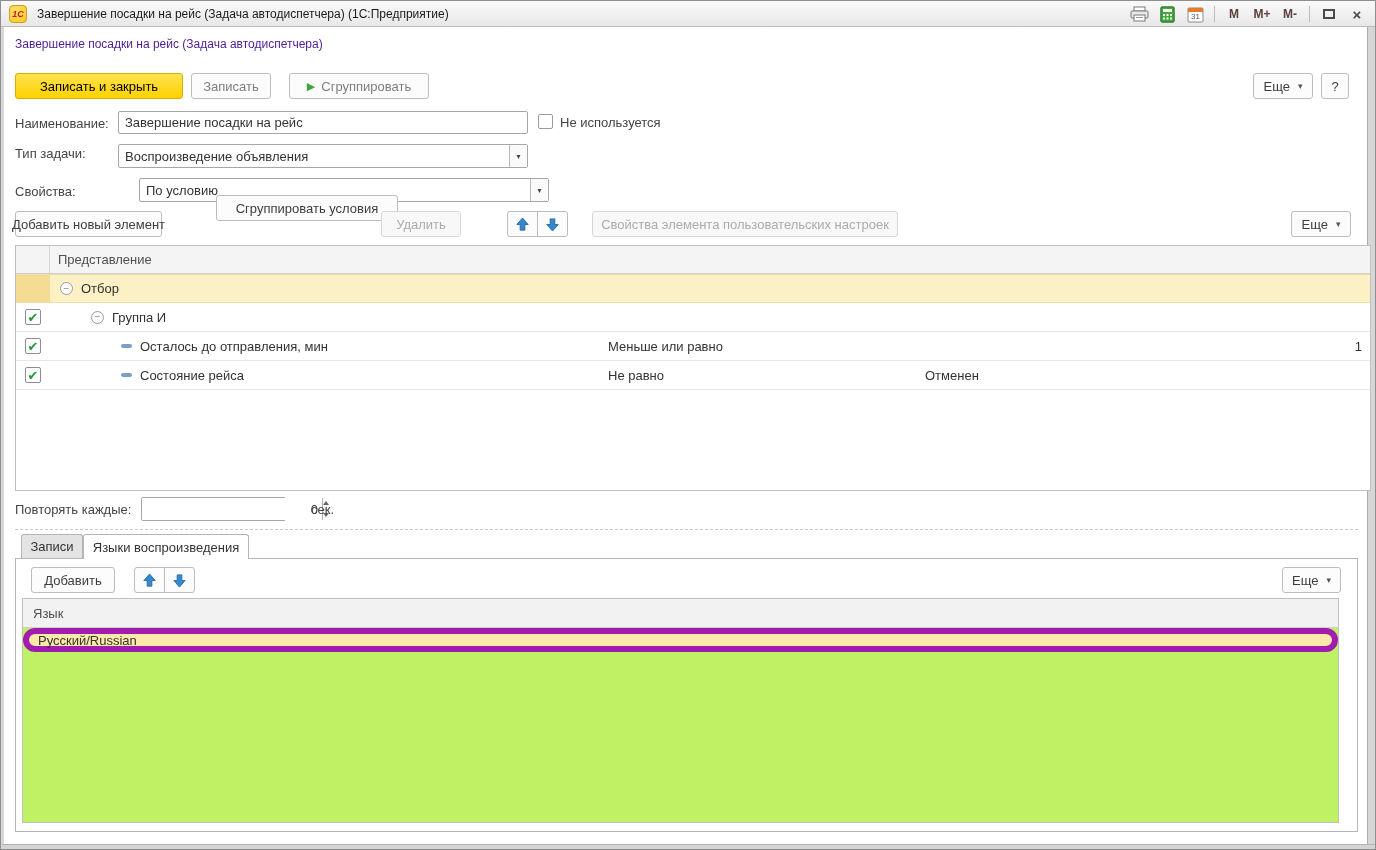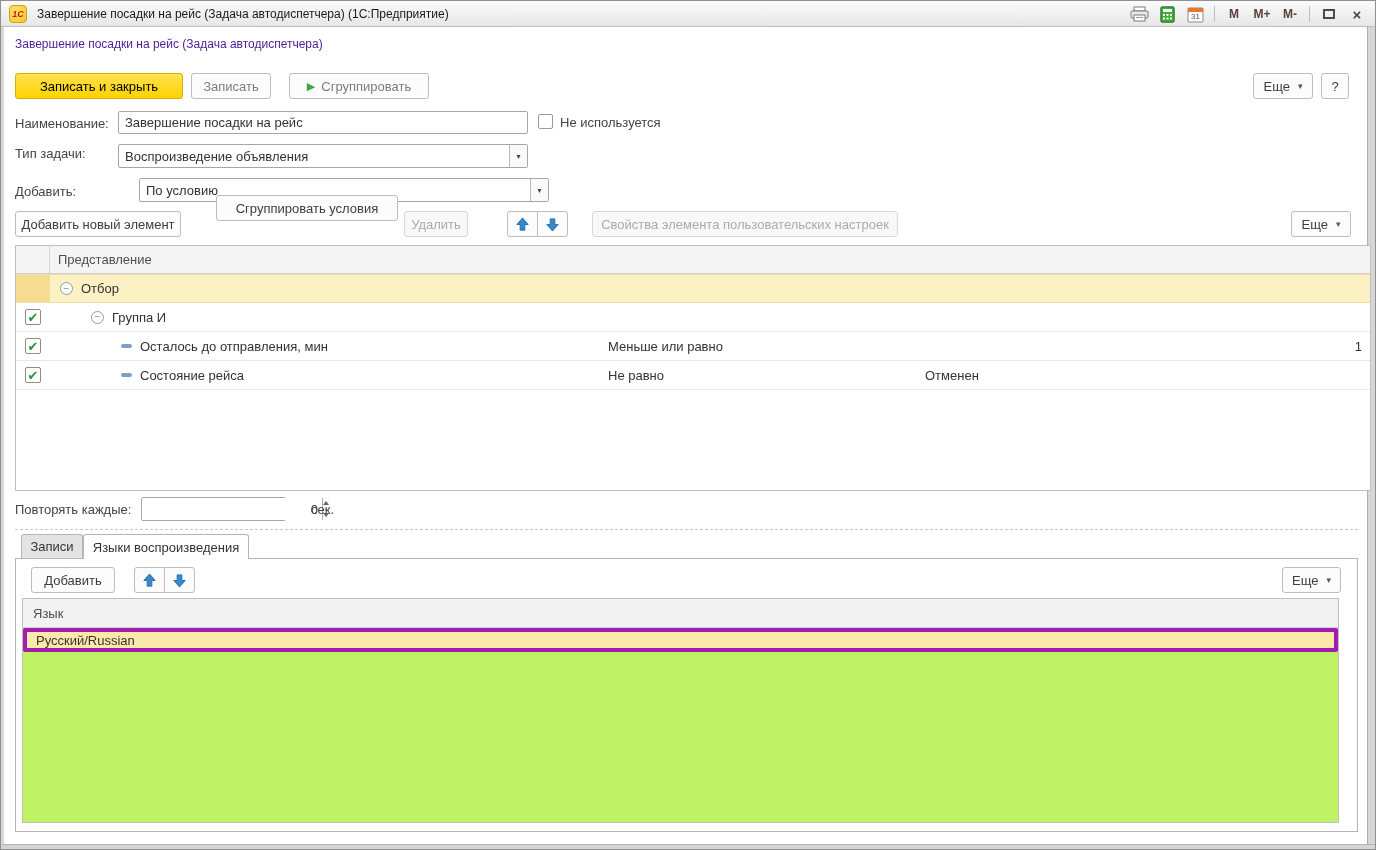--- a/index.html
+++ b/index.html
@@ -98,21 +98,21 @@
   .tab.active { background:#fff; height:25px; z-index:3; }
   .tab-panel { position:absolute; left:14px; top:557px; width:1343px; height:274px; border:1px solid #b5b5b5;
                background:#fff; z-index:2; }
 
   
   .lang-table { position:absolute; left:21px; top:597px; width:1317px; height:225px; border:1px solid #c0c0c0;
                 background:#bef264; z-index:4; }
   .lang-header { height:29px; background:#f2f2f2; border-bottom:1px solid #cfcfcf; display:flex; align-items:center;
                  padding-left:10px; color:#4f4f4f; }
   .lang-row { height:24px; display:flex; align-items:center; padding-left:9px; color:#333; }
-  .lang-row.selected { background:#fae9a9; border:4px solid #a21caf; border-radius:2px; }
+  .lang-row.selected { background:#fae9a9; border:6px solid #a21caf; border-radius:12px; }
 </style>
 </head>
 <body>
 
 <div class="window">
 
   <div class="titlebar">
     <span class="logo">
         <span>1С</span>
       </span>
@@ -188,33 +188,33 @@
   <input class="text-input" style="left: 117px; top: 110px; width: 410px;" value="Завершение посадки на рейс">
   <span class="checkbox" style="left:537px; top:113px;"></span>
   <span class="field-label" style="left:559px; top:114px;">Не используется</span>
 
   <span class="field-label" style="left:14px; top:145px;text-align:right;">Тип задачи:</span>
   <div class="combo" style="left:117px; top:143px; width:410px;">
     <span class="combo-text">Воспроизведение объявления</span>
     <span class="combo-btn">▾</span>
   </div>
 
-  <span class="field-label" style="left:14px; top:183px;">Добавить:</span>
+  <span class="field-label" style="left:14px; top:183px;">Свойства:</span>
   <div class="combo" style="left:138px; top:177px; width:410px;">
     <span class="combo-text">По условию</span>
     <span class="combo-btn">▾</span>
   </div>
 
-  <div class="btn" style="left:14px; top:210px; width:166px;">
+  <div class="btn" style="left:14px; top:210px; width:147px;">
     <span>Добавить новый элемент</span>
   </div>
   <div class="btn" style="left:215px; top:194px; width:182px;">
     <span>Сгруппировать условия</span>
   </div>
-  <div class="btn disabled" style="left:403px; top:210px; width:64px;">
+  <div class="btn disabled" style="left:380px; top:210px; width:80px;">
     <span>Удалить</span>
   </div>
   <div class="btn arrow-btn" style="left:506px; top:210px; border-radius:3px 0 0 3px;">
     <svg width="15" height="15" viewBox="0 0 16 16">
       <path d="M8 1 L14 8 H10.5 V14 H5.5 V8 H2 Z" fill="#3588c9" stroke="#2a6da6"></path>
     </svg>
   </div>
   <div class="btn arrow-btn" style="left:536px; top:210px; border-radius:0 3px 3px 0;">
     <svg width="15" height="15" viewBox="0 0 16 16">
       <path d="M8 15 L2 8 H5.5 V2 H10.5 V8 H14 Z" fill="#3588c9" stroke="#2a6da6"></path>

